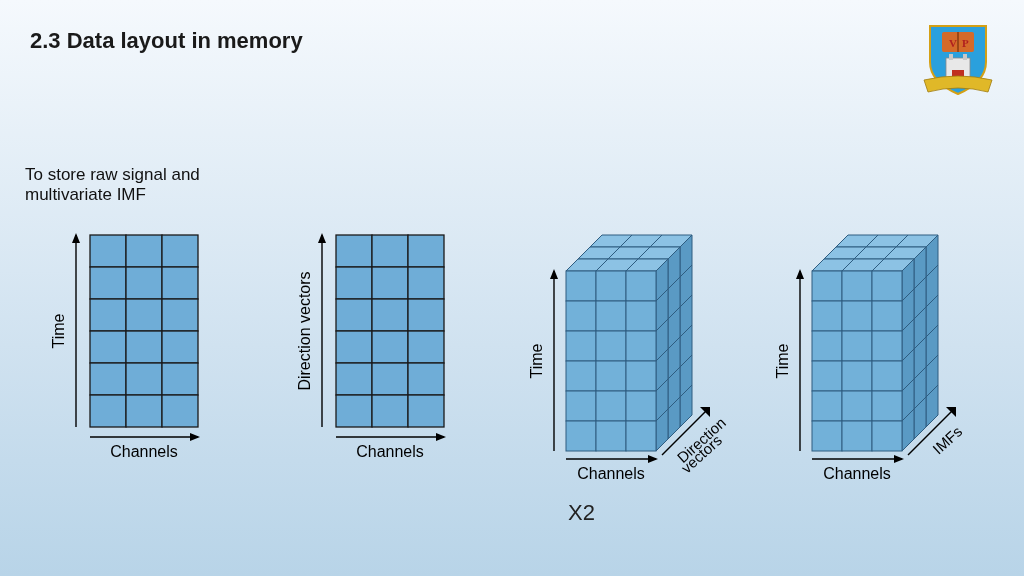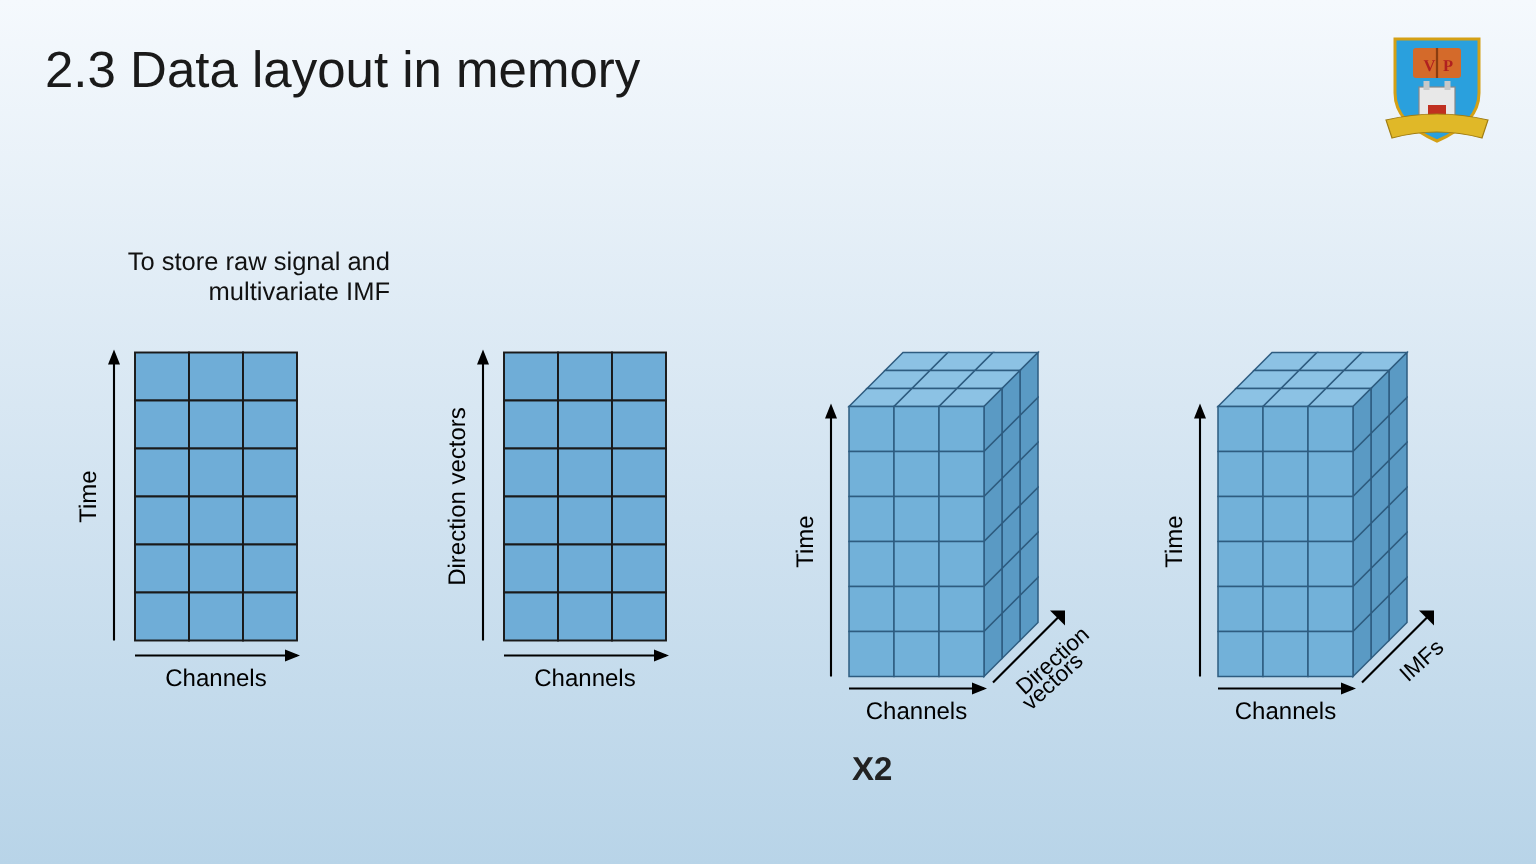--- a/index.html
+++ b/index.html
@@ -10,22 +10,22 @@
     background: linear-gradient(to bottom, #f5f9fd 0%, #d0e2f0 60%, #b8d4e8 100%);
     font-family: "Segoe UI", Arial, sans-serif;
     color: #222;
     overflow: hidden;
     position: relative;
   }
   .title {
     position: absolute;
     top: 28px;
     left: 30px;
-    font-size: 34px;
-    font-weight: 400;
+    font-size: 22px;
+    font-weight: 700;
     color: #1a1a1a;
   }
   .logo {
     position: absolute;
     top: 22px;
     right: 30px;
     width: 72px;
     height: 88px;
   }
   .diagrams {
@@ -40,38 +40,38 @@
     position: relative;
     width: 235px;
     display: flex;
     flex-direction: column;
     align-items: center;
   }
   .caption {
     position: absolute;
     top: 0;
     width: 100%;
-    text-align: right;
+    text-align: left;
     font-size: 17px;
     line-height: 1.2;
     color: #111;
   }
   .viz {
     margin-top: 60px;
     position: relative;
     height: 280px;
     width: 100%;
   }
   svg { overflow: visible; }
   .footnote {
     position: absolute;
     top: 500px;
     left: 568px;
     font-size: 22px;
-    font-weight: 700;
+    font-weight: 400;
   }
 </style>
 </head>
 <body>
 
 <div class="title">2.3 Data layout in memory</div>
 
 <div class="logo">
   <svg width="72" height="88" viewBox="0 0 72 88">
     <path d="M8 4 H64 V40 Q64 60 36 72 Q8 60 8 40 Z" fill="#2aa0dd" stroke="#d4a015" stroke-width="2"></path>

